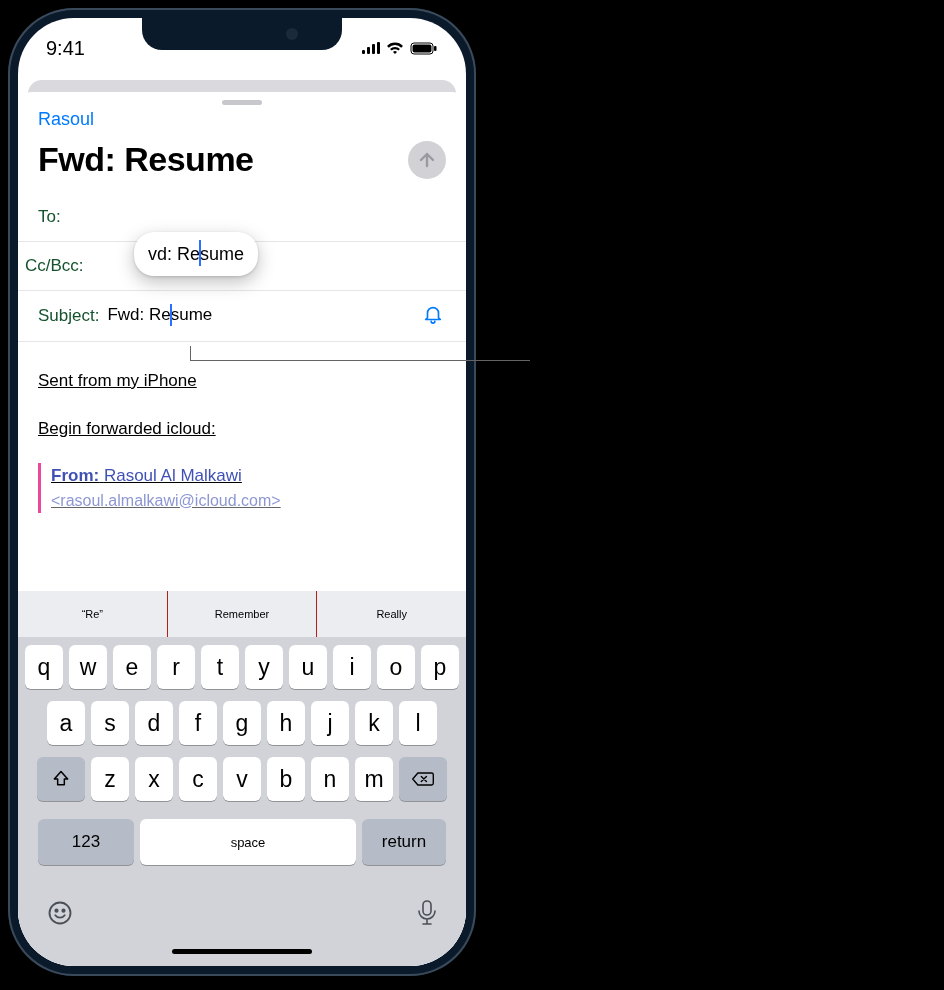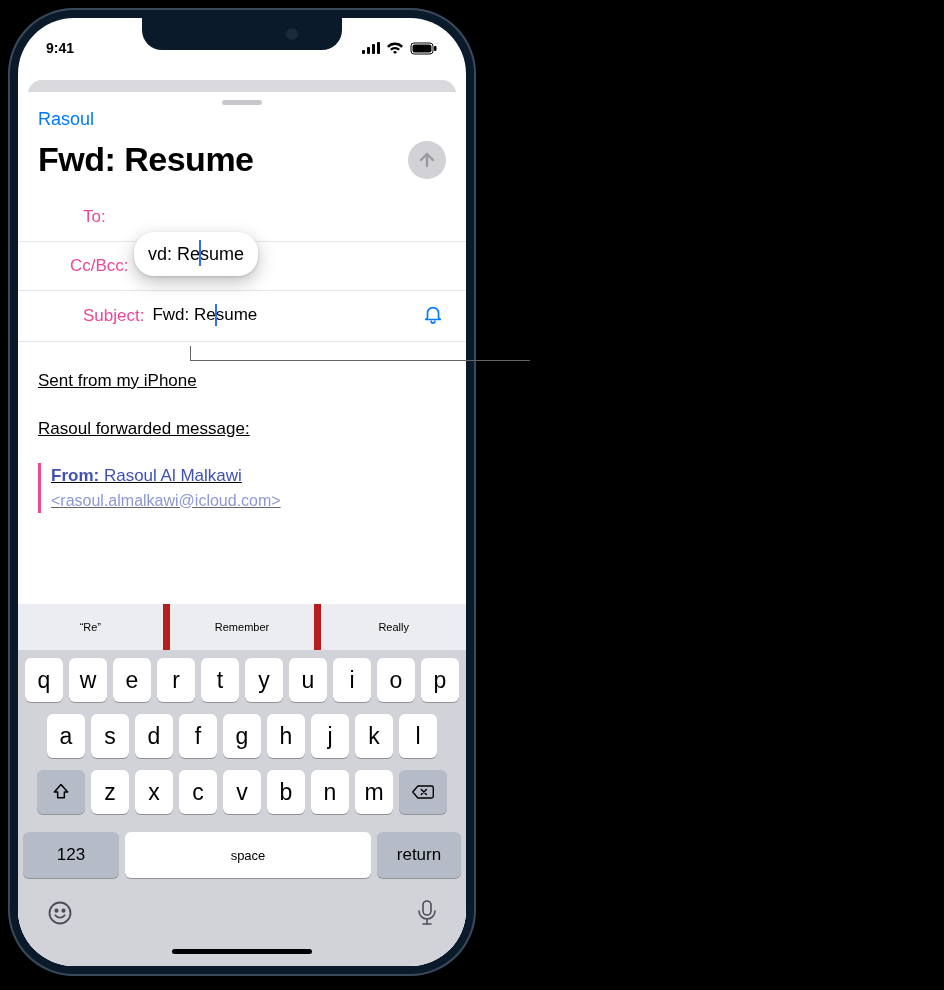--- a/index.html
+++ b/index.html
@@ -51,22 +51,22 @@
     background: #1a2a3a;
   }
   .status-bar {
     position: absolute;
     top: 0; left: 0; right: 0;
     height: 46px;
     display: flex;
     justify-content: space-between;
     align-items: center;
     padding: 14px 28px 0;
-    font-weight: 700;
-    font-size: 14px;
+    font-weight: 400;
+    font-size: 20px;
     z-index: 40;
   }
   .status-right { display: flex; gap: 6px; align-items: center; }
   .bars { display: flex; gap: 2px; align-items: flex-end; height: 12px; }
   .bars span { width: 3px; background: #000; border-radius: 1px; }
   .bars span:nth-child(1){height:4px}.bars span:nth-child(2){height:7px}.bars span:nth-child(3){height:10px}.bars span:nth-child(4){height:12px}
   .wifi svg, .battery svg { display: block; }
 
   .sheet-back {
     position: absolute;
@@ -105,21 +105,21 @@
   }
   .send-btn svg { stroke: #9a9aa0; }
 
   .field {
     display: flex; align-items: center;
     padding: 14px 20px;
     border-bottom: 1px solid #e6e6ea;
     font-size: 17px;
     position: relative;
   }
-  .field-label { color: #ec4899; margin-right: 8px; margin-left: 45px; }
+  .field-label { color: #14532d; margin-right: 8px; }
   .field-value { color: #000; }
   .bell {
     position: absolute; right: 22px;
     color: #007aff;
   }
   .caret {
     display: inline-block;
     width: 2px; height: 22px;
     background: #2a6fff;
     vertical-align: middle;
@@ -170,41 +170,41 @@
     display: flex;
     background: #ecedf1;
     height: 46px;
   }
   .suggest {
     flex: 1;
     display: flex; align-items: center; justify-content: center;
     font-size: 11px;
     color: #000;
   }
-  .suggest + .suggest { border-left: 7px solid #b91c1c; }
+  .suggest + .suggest { border-left: 1px solid #b91c1c; }
   .kb-rows { padding: 8px 5px 6px; }
   .kb-row { display: flex; justify-content: center; gap: 6px; margin-bottom: 12px; }
   .key {
     background: #fff;
     border-radius: 6px;
     height: 44px;
     flex: 1;
     max-width: 38px;
     display: flex; align-items: center; justify-content: center;
     font-size: 23px;
     box-shadow: 0 1px 0 rgba(0,0,0,0.3);
   }
   .kb-row.row2 { padding: 0 22px; }
   .special {
     background: #b6bcc7;
     max-width: 48px;
     flex: 1.3;
   }
   .kb-bottom {
-    display: flex; gap: 6px; padding: 0 5px; margin-bottom: 13px;
+    display: flex; gap: 6px; padding: 0 20px; margin-bottom: 26px;
   }
   .k123, .kreturn {
     background: #b6bcc7;
     border-radius: 6px;
     height: 46px;
     display: flex; align-items: center; justify-content: center;
     font-size: 17px;
     box-shadow: 0 1px 0 rgba(0,0,0,0.3);
   }
   .k123 { width: 96px; }
@@ -313,21 +313,21 @@
         <span class="bell">
           <svg width="22" height="22" viewBox="0 0 24 24" fill="none" stroke="#007aff" stroke-width="1.8" stroke-linecap="round" stroke-linejoin="round">
               <path d="M18 16v-5a6 6 0 10-12 0v5l-2 2h16l-2-2zM10 20a2 2 0 004 0"></path>
             </svg>
         </span>
       </div>
 
       <div class="body-area">
         <div>Sent from my iPhone</div>
         <div style="height:22px"></div>
-        <div>Rasoul forwarded message:</div>
+        <div>Begin forwarded icloud:</div>
         <div class="quoted">
           <span class="from-label">From:</span>
           <span>Rasoul Al Malkawi</span>
           <div class="quoted-email">&lt;rasoul.almalkawi@icloud.com&gt;</div>
         </div>
       </div>
 
       <div class="keyboard">
         <div class="suggest-row">
           <div class="suggest">“Re”</div>

